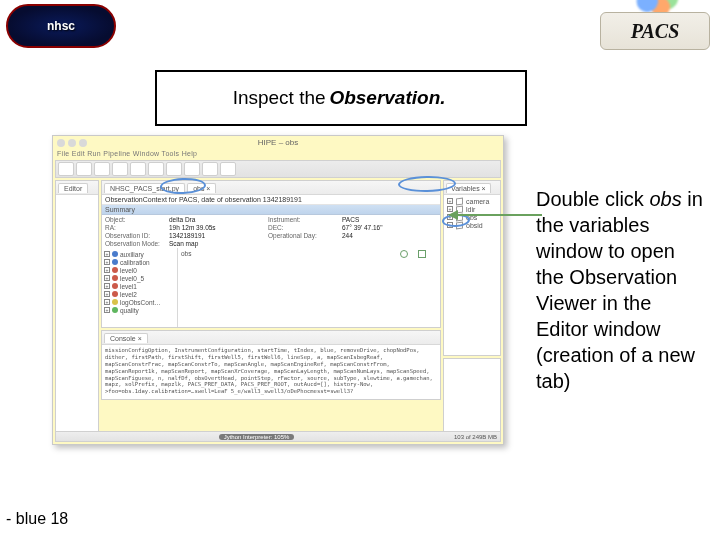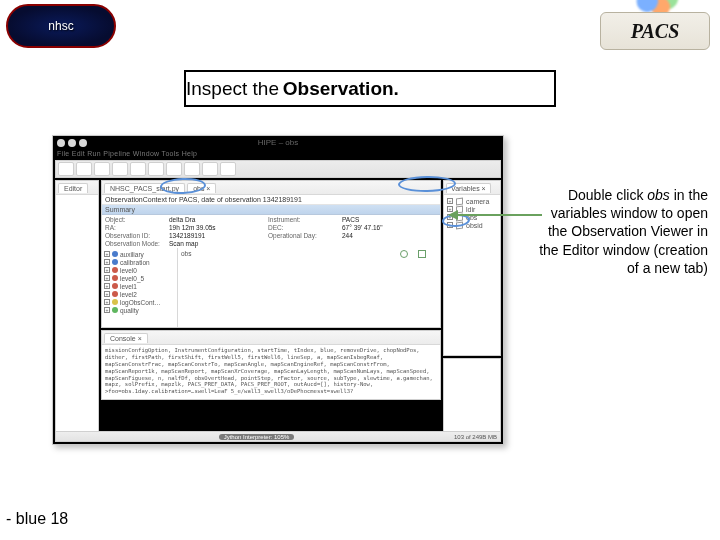--- a/index.html
+++ b/index.html
@@ -10,21 +10,21 @@
     position: relative;
     overflow: hidden;
   }
   
   .hdr { position: absolute; top: 4px; left: 0; right: 0; height: 52px; }
   .nhsc-badge {
     position: absolute; left: 6px; top: 0;
     width: 110px; height: 44px;
     background: radial-gradient(ellipse at center, #0a1a5a 0%, #060c30 70%);
     border: 2px solid #8a0000; border-radius: 22px/22px;
-    color: #fff; font-weight: normal; font-size: 12px;
+    color: #fff; font-weight: bold; font-size: 12px;
     display: flex; align-items: center; justify-content: center;
     text-shadow: 1px 1px 2px #000;
   }
   .pacs-badge {
     position: absolute; right: 10px; top: 8px;
     width: 110px; height: 38px;
     background: linear-gradient(#f2efe8,#e7e3d8);
     border: 1px solid #b8b2a0;
     border-radius: 6px;
     display: flex; align-items: center; justify-content: center;
@@ -32,32 +32,32 @@
     color: #111;
   }
   .pacs-blob {
     position: absolute; right: 42px; top: -14px; width: 44px; height: 28px;
     background: radial-gradient(circle at 30% 40%, #7bb0ff 0 30%, transparent 31%),
                 radial-gradient(circle at 60% 60%, #ffa86b 0 30%, transparent 31%),
                 radial-gradient(circle at 75% 30%, #9ae29a 0 28%, transparent 29%);
     filter: blur(1px);
   }
   .title-box {
-    position: absolute; top: 70px; left: 184px;
-    width: 372px; height: 37px;
+    position: absolute; top: 70px; left: 155px;
+    width: 372px; height: 56px;
     border: 2px solid #000;
-    display: flex; align-items: center; justify-content: flex-start;
+    display: flex; align-items: center; justify-content: center;
     font-size: 19px;
   }
   .title-box b { margin: 0 0.2em; }
   
   .shot {
     position: absolute; left: 52px; top: 135px;
     width: 452px; height: 310px;
-    background: #000000;
+    background: #fef9c3;
     border: 1px solid #c9c9c9;
     box-shadow: 3px 3px 6px rgba(0,0,0,.25);
     font-size: 8px; color: #555;
   }
   .mac-dots { position:absolute; left:4px; top:3px; display:flex; gap:3px; }
   .mac-dots span { width:8px;height:8px;border-radius:50%;background:#d9d9d9;display:block; }
   .win-title { position:absolute; top:2px; left:0; right:0; text-align:center; font-size:8px; color:#666;}
   .menubar { position:absolute; top:14px; left:4px; right:4px; font-size:7px; color:#777; letter-spacing:.3px;}
   .toolbar {
     position:absolute; top:24px; left:2px; right:2px; height:18px;
@@ -95,21 +95,21 @@
   .vartab { height:14px; background:linear-gradient(#f6f6f6,#ececec); border-bottom:1px solid #d8d8d8; font-size:7px; display:flex; align-items:center;}
   .vartab span { padding:1px 4px; background:#fff; border:1px solid #d0d0d0; border-bottom:none; border-radius:2px 2px 0 0; margin-left:2px;}
   .varlist { padding:2px 3px;}
   .varlist .vi { display:flex; align-items:center; gap:3px; font-size:7px; padding:.5px 0;}
   .cube { width:7px;height:7px;background:#fff;border:1px solid #999;transform:skewY(-8deg);}
   .status { position:absolute; left:2px; right:2px; bottom:2px; height:11px; background:linear-gradient(#eee,#e3e3e3); border:1px solid #d0d0d0; display:flex; align-items:center; justify-content:space-between; padding:0 3px; font-size:6px;}
   .status .chip { background:#7a7a7a; color:#fff; border-radius:3px; padding:0 5px;}
   
   .callout {
     position:absolute; top:186px; right:12px; width:172px;
-    font-size:14px; text-align:right; line-height:1.3;
+    font-size:20px; text-align:left; line-height:1.3;
   }
   .callout i { font-style: italic; }
   .arrow-line {
     position:absolute; top:214px; left:454px; width:88px; height:2px; background:#6aa15e;
   }
   .arrow-head {
     position:absolute; top:210px; left:448px;
     width:0;height:0;border-top:5px solid transparent;border-bottom:5px solid transparent;border-right:10px solid #6aa15e;
   }
   
@@ -121,21 +121,21 @@
   .ftr { position:absolute; left:0; right:0; bottom:4px; height:44px; }
   .pg { position:absolute; left:6px; bottom:8px; font-size:16px;}
   .cred { position:absolute; left:0; right:0; bottom:10px; text-align:center; font-size:13px; color:#111;}
   .logos { position:absolute; right:6px; bottom:2px; display:flex; gap:8px; align-items:center;}
   .logo { width:36px;height:32px;border-radius:6px;}
   .nasa { background: radial-gradient(circle at 50% 50%, #0b2a6a 0 60%, #07194a 61%); position:relative;}
   .nasa::after{content:"";position:absolute;inset:6px;border:1px solid #fff;border-radius:50%;transform:rotate(-20deg);}
   .ipac { background:#222; color:#fff; display:flex;align-items:center;justify-content:center;font-size:10px;font-style:italic;}
   .star { width:28px;height:28px;background:radial-gradient(circle,#fff 0 4%,#2a3a8a 6% 60%,#000 100%);}
   
-  .st-italic{}
+  .st-italic{font-style:italic;}
 </style>
 </head>
 <body>
 
 <div class="hdr">
   <div class="nhsc-badge">nhsc</div>
   <div class="pacs-blob"></div>
   <div class="pacs-badge">PACS</div>
 </div>
 

